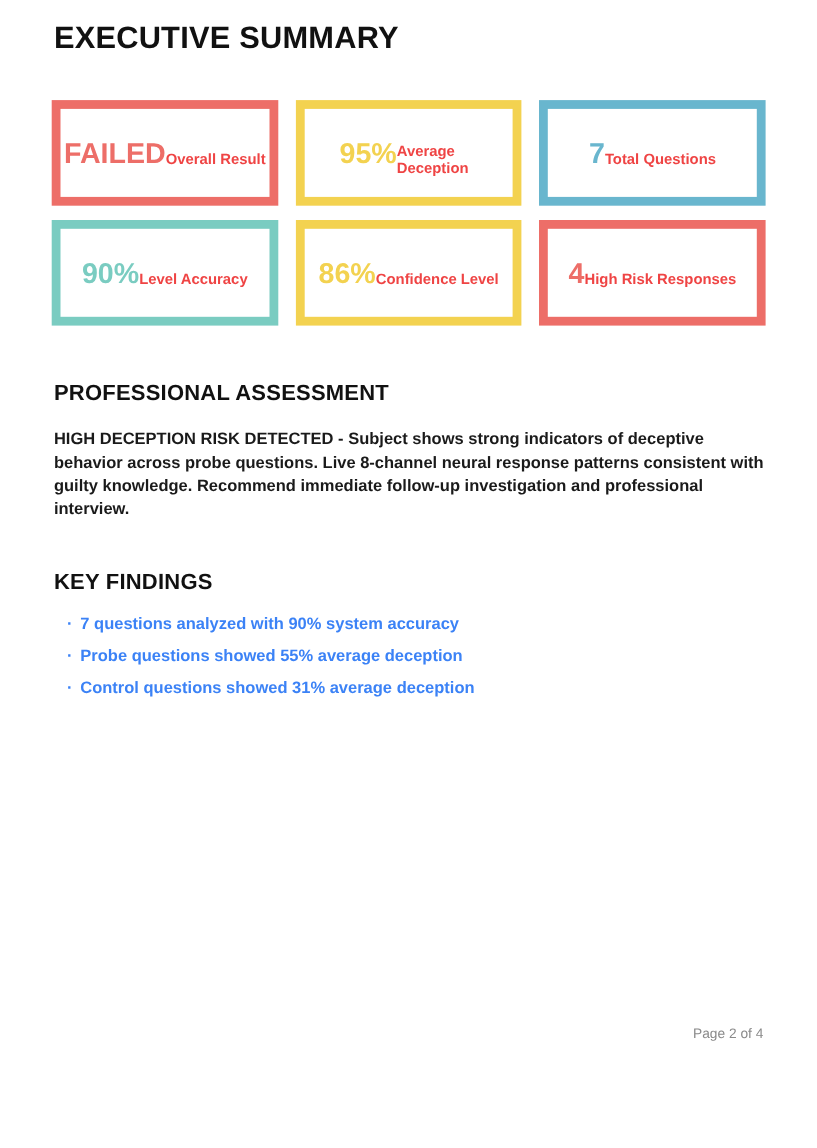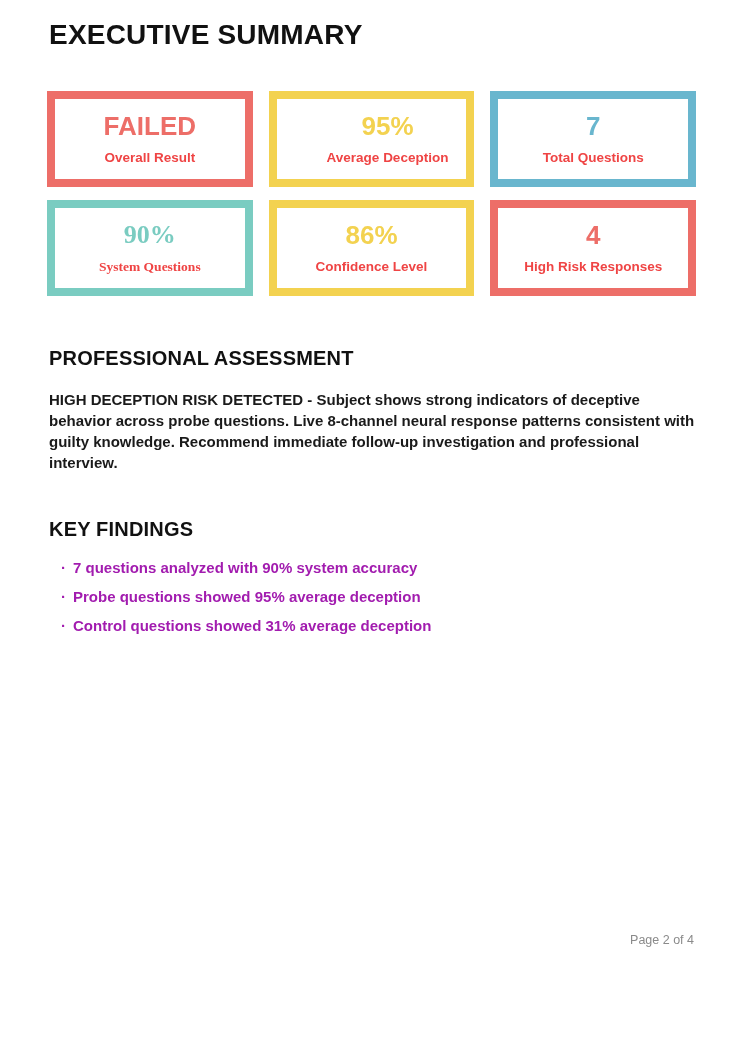--- a/index.html
+++ b/index.html
@@ -36,24 +36,23 @@
     display: grid;
     grid-template-columns: repeat(3, 1fr);
     column-gap: 16px;
     row-gap: 13px;
   }
   .stat-card {
     height: 96px;
     background: #ffffff;
     border: 8px solid #a3a3a3; 
     display: flex;
-    flex-direction: column;
+    flex-direction: row;
     align-items: center;
     justify-content: center;
-    text-align: center;
   }
   .stat-value {
     font-size: 26px;
     font-weight: bold;
     line-height: 1;
   }
   .stat-label {
     margin-top: 11px;
     font-size: 13.5px;
     font-weight: bold;
@@ -78,21 +77,21 @@
     margin-top: 18px;
     list-style: none;
   }
   .finding-item {
     position: relative;
     padding-left: 24px;
     font-size: 15px;
     font-weight: bold;
     line-height: 18px;
     margin-bottom: 11px;
-    color: #a21caf;
+    color: #3b82f6;
   }
   .finding-item::before {
     content: "\00B7";
     position: absolute;
     left: 12px;
     top: 0;
     font-weight: bold;
   }
   .page-footer {
     position: absolute;
@@ -116,44 +115,44 @@
         <div class="stat-label">Overall Result</div>
       </div>
       <div class="stat-card" style="border-color: rgb(243, 210, 80); padding-left: 32px;">
         <div class="stat-value" style="color: rgb(243, 210, 80);">95%</div>
         <div class="stat-label">Average Deception</div>
       </div>
       <div class="stat-card" style="border-color: rgb(105, 182, 206);">
         <div class="stat-value" style="color: rgb(105, 182, 206);">7</div>
         <div class="stat-label">Total Questions</div>
       </div>
-      <div class="stat-card" style="border-color: rgb(122, 204, 193); font-family: Liberation Serif, serif;">
+      <div class="stat-card" style="border-color: rgb(122, 204, 193);">
         <div class="stat-value" style="color: rgb(122, 204, 193);">90%</div>
-        <div class="stat-label">System Questions</div>
+        <div class="stat-label">Level Accuracy</div>
       </div>
       <div class="stat-card" style="border-color: rgb(243, 210, 80);">
         <div class="stat-value" style="color: rgb(243, 210, 80);">86%</div>
         <div class="stat-label">Confidence Level</div>
       </div>
       <div class="stat-card" style="border-color: rgb(237, 110, 104);">
         <div class="stat-value" style="color: rgb(237, 110, 104);">4</div>
         <div class="stat-label">High Risk Responses</div>
       </div>
     </div>
 
     <div class="assessment-section">
       <h2 class="section-heading">PROFESSIONAL ASSESSMENT</h2>
       <p class="assessment-body">HIGH DECEPTION RISK DETECTED - Subject shows strong indicators of deceptive behavior across probe questions. Live 8-channel neural response patterns consistent with guilty knowledge. Recommend immediate follow-up investigation and professional interview.</p>
     </div>
 
     <div class="findings-section">
       <h2 class="section-heading">KEY FINDINGS</h2>
       <ul class="findings-list">
         <li class="finding-item">7 questions analyzed with 90% system accuracy</li>
-        <li class="finding-item">Probe questions showed 95% average deception</li>
+        <li class="finding-item">Probe questions showed 55% average deception</li>
         <li class="finding-item">Control questions showed 31% average deception</li>
       </ul>
     </div>
 
   </div>
 
   <div class="page-footer">Page 2 of 4</div>
 </div>
 
 </body></html>

